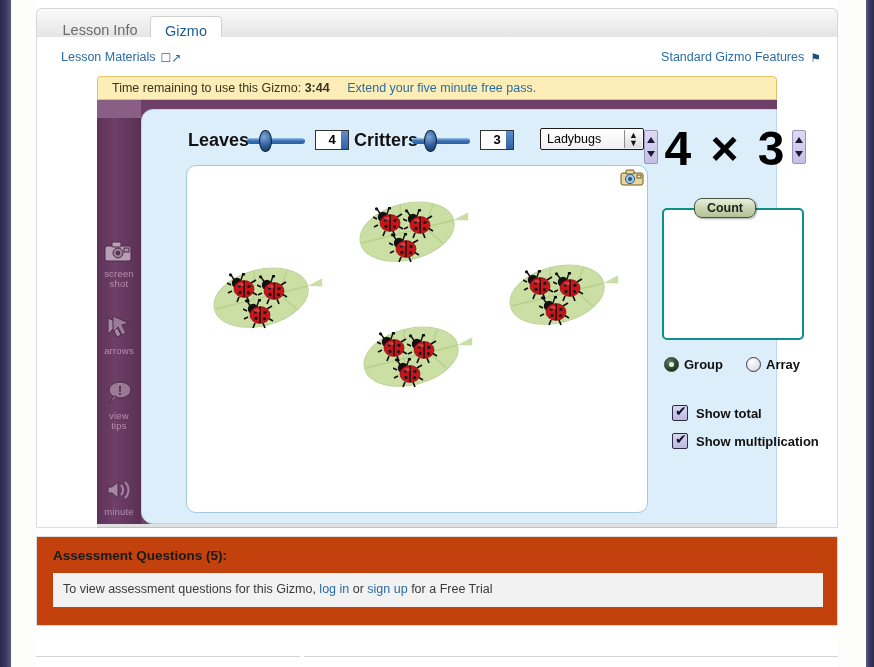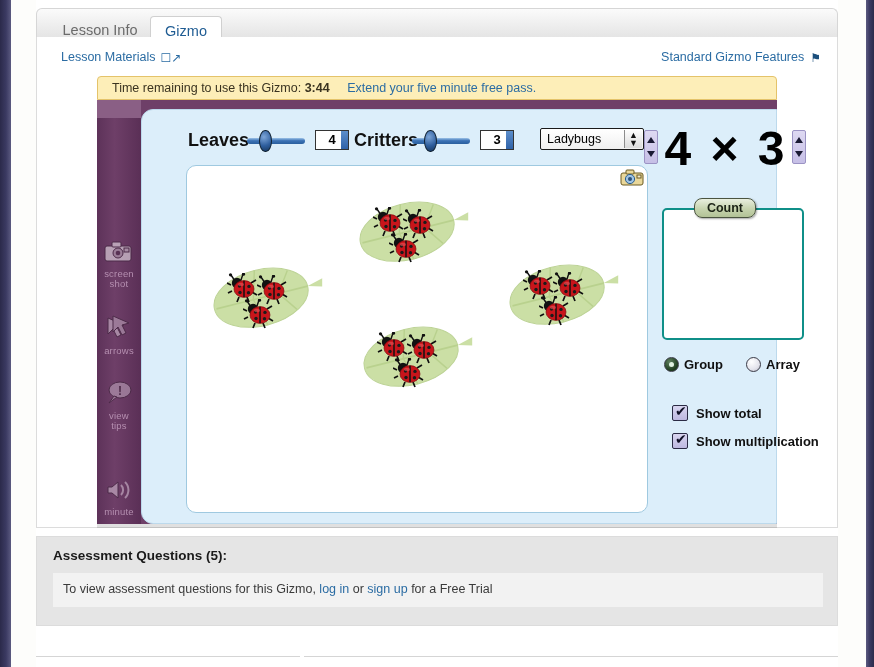--- a/index.html
+++ b/index.html
@@ -212,21 +212,21 @@
     background: linear-gradient(to bottom,#d9d6f0,#bdb8e0);
     border:1px solid #2a2a44; border-radius:2px; position:relative;
   }
   .cbx::after {
     content:"✔"; position:absolute; left:2px; top:-3px; font-size:14px; color:#101026;
   }
   .clabel { font-weight:bold; }
 
   
   .assess { position:absolute; left:36px; top:536px; width:802px; height:90px;
-    background:#e5e5e5; border:1px solid #dcdcdc; }
+    background:#c2410c; border:1px solid #dcdcdc; }
   .assess-title { position:absolute; left:16px; top:11px; font-size:13.5px; font-weight:bold; color:#1a1a1a; }
   .assess-box { position:absolute; left:16px; top:36px; width:770px; height:34px;
     background:#f2f2f2; font-size:12.5px; color:#3a3a3a; line-height:33px; padding-left:10px; }
   .assess-box a { color:#2b6ca3; text-decoration:none; cursor:pointer; }
 
   .foot-line-1 { position:absolute; left:36px; top:656px; width:264px; height:1px; background:#d5d5d5; }
   .foot-line-2 { position:absolute; left:304px; top:656px; width:534px; height:1px; background:#d5d5d5; }
 </style>
 </head>
 <body>

